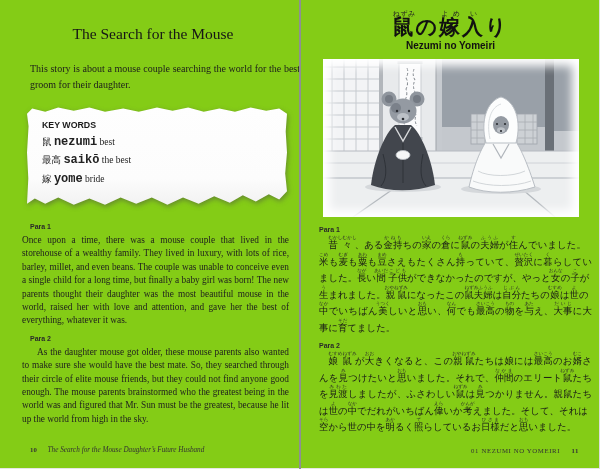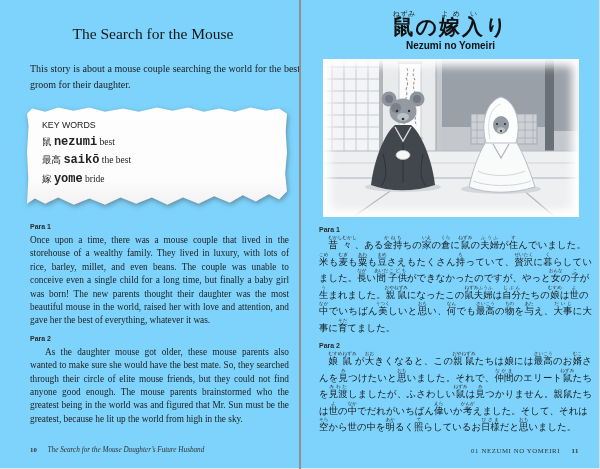--- a/index.html
+++ b/index.html
@@ -1,43 +1,43 @@
 <!DOCTYPE html>
 <html><head>
 <meta charset="utf-8">
 <style>
   html,body{margin:0;padding:0;}
   body{
     width:600px;height:469px;background:#ffffff;overflow:hidden;position:relative;
     font-family:"Liberation Serif", serif;color:#1c1c1c;
     -webkit-font-smoothing:antialiased;
   }
-  .spread{position:absolute;inset:0;background:#7dd3fc;border-right:1px solid #dcdcdc;border-bottom:1px solid #e6e6e6;}
+  .spread{position:absolute;inset:0;background:#84cc16;border-right:1px solid #dcdcdc;border-bottom:1px solid #e6e6e6;}
   .gutter{position:absolute;left:299px;top:0;width:2px;height:469px;background:#8f9092;}
 
   
   .page-left{position:absolute;left:0;top:0;width:300px;height:469px;}
   .l-title{margin:24px 16px 0 22px;text-align:center;font-size:15.5px;line-height:1.32;font-weight:400;color:#161616;}
   .l-title span{display:block;}
   .l-intro{margin:17px 0 0 30px;font-size:10px;line-height:1.55;text-align:justify;}
 
   .keywords-wrap{margin:13px 13px 0 27px;filter:drop-shadow(1px 2px 2.5px rgba(70,70,70,.5));}
   .keywords{
     clip-path:polygon(0% 8%,2% 3%,7% 6%,12% 2%,18% 5%,24% 2%,30% 6%,37% 3%,43% 6%,50% 2%,56% 5%,62% 2%,68% 6%,74% 3%,80% 6%,86% 2%,92% 5%,97% 3%,100% 8%,99.5% 25%,100% 45%,99.3% 65%,100% 82%,97% 90%,93% 85%,88% 92%,83% 86%,78% 93%,72% 87%,66% 94%,60% 88%,54% 95%,48% 88%,42% 94%,36% 88%,30% 95%,24% 89%,18% 95%,12% 88%,7% 94%,3% 89%,0% 94%,0.5% 70%,0% 45%,0.6% 20%);
     background:linear-gradient(180deg,#fefefe 0%,#fcfcfc 70%,#f0f0f0 100%);
     padding:15px 10px 24px 15px;min-height:52px;
   }
-  .kw-head{font-family:"Liberation Sans",sans-serif;font-weight:400;font-size:8.8px;color:#1a1a1a;}
+  .kw-head{font-family:"Liberation Sans",sans-serif;font-weight:700;font-size:8.8px;color:#1a1a1a;}
   .kw-row{font-size:9.5px;margin-top:4.5px;color:#222;}
   .kw-romaji{font-family:Liberation Mono, monospace;font-weight:700;font-size:12px;}
   .jp{font-family:"Liberation Sans",sans-serif;}
 
   .para-label{font-family:"Liberation Sans",sans-serif;font-size:7px;font-weight:700;color:#2a2a2a;}
   .l-label1{margin:13px 0 0 30px;}
-  .l-body{margin:4px 11px 0 30px;font-size:9.3px;line-height:13.4px;text-align:justify;color:#1e1e1e;}
+  .l-body{margin:4px 11px 0 22px;font-size:9.3px;line-height:13.4px;text-align:justify;color:#1e1e1e;}
   .l-label2{margin:7px 0 0 30px;}
   .indent{text-indent:15px;}
   .l-footer{position:absolute;left:30px;bottom:15px;font-size:7.2px;color:#333;}
   .l-footer .pageno{margin-right:9px;font-weight:700;font-size:6.8px;}
   .l-footer .btitle{font-style:italic;text-align:right;}
 
   
   .page-right{position:absolute;left:301px;top:0;width:299px;height:469px;}
   .r-titleblock{text-align:center;margin-top:10px;}
   .r-title{font-size:21px;font-weight:700;letter-spacing:2px;color:#111;line-height:1;}

